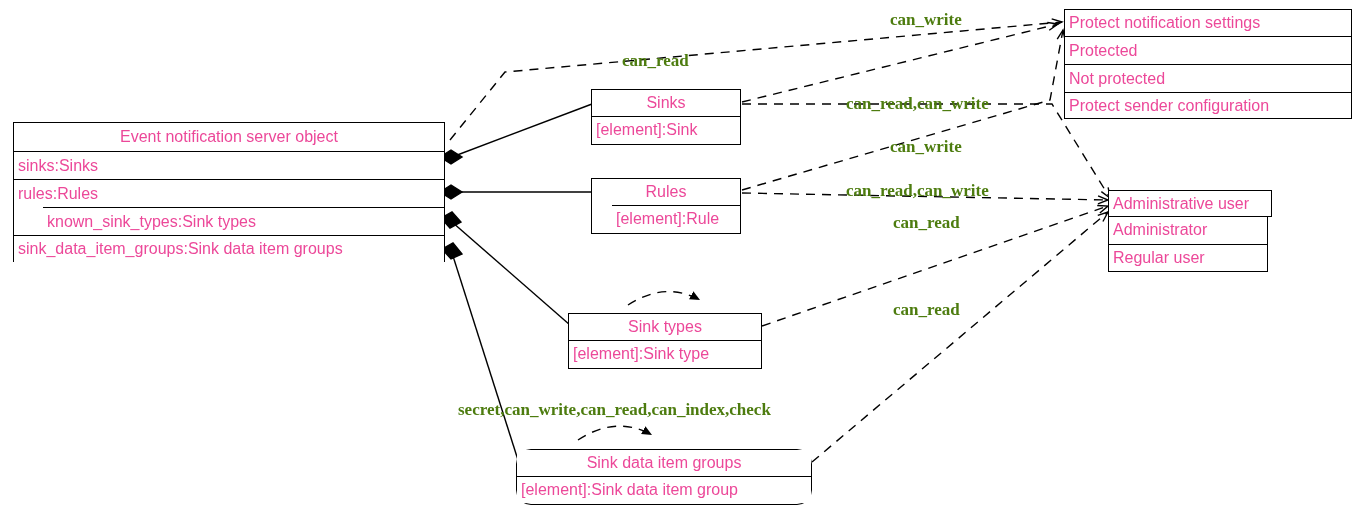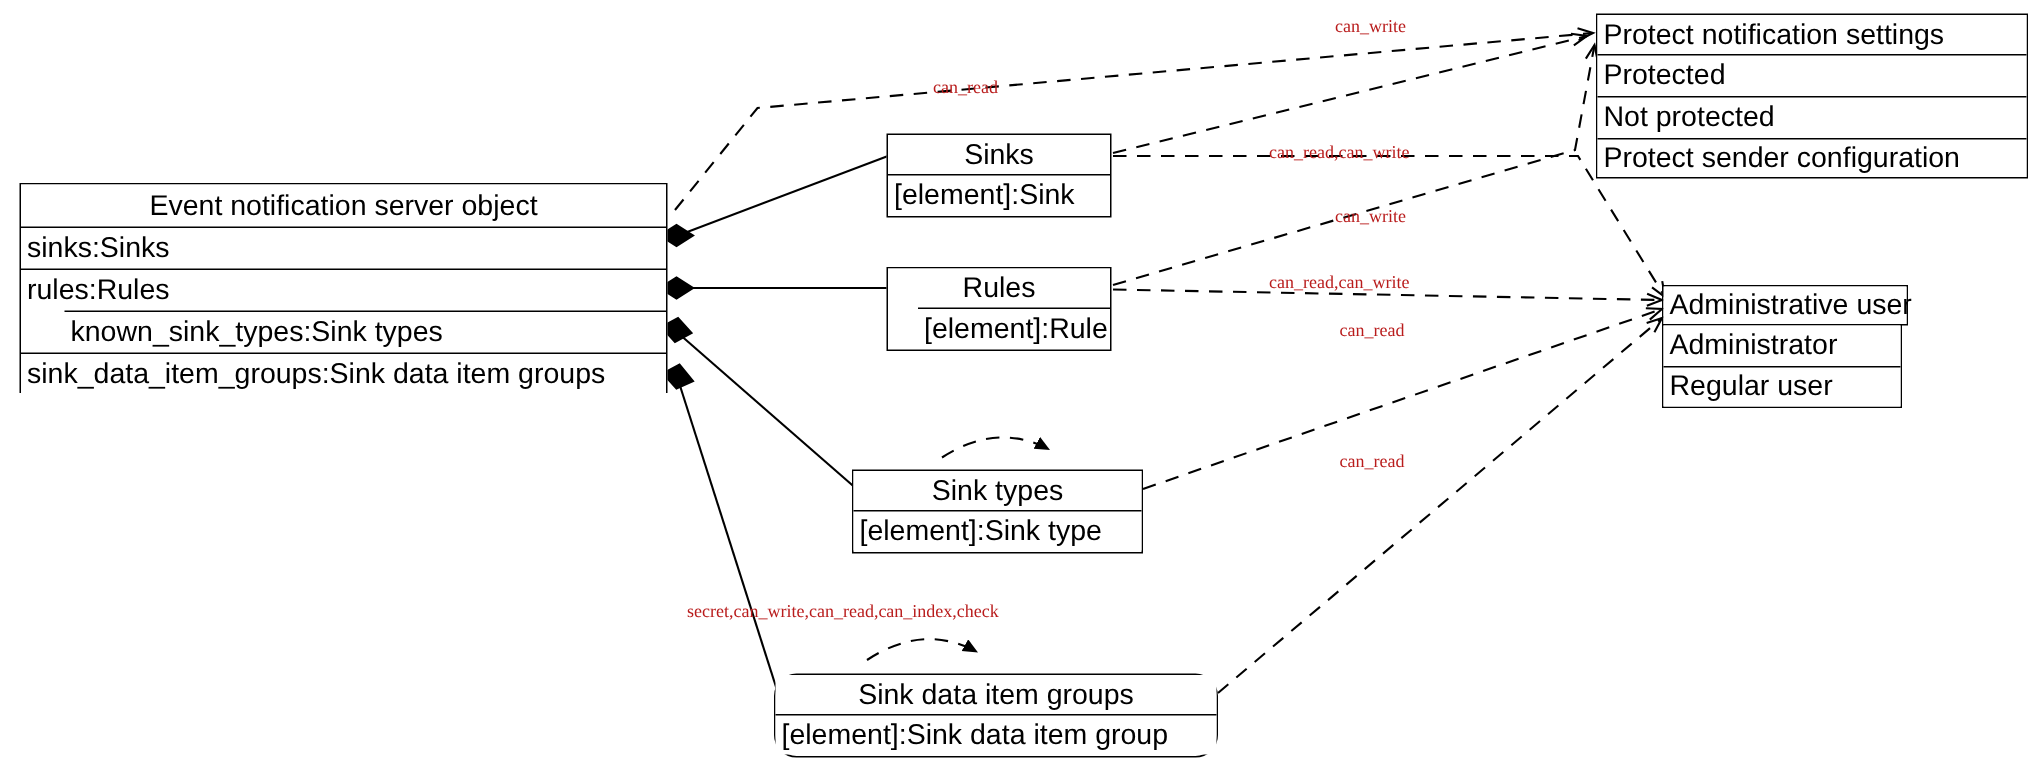--- a/index.html
+++ b/index.html
@@ -3,32 +3,32 @@
 <meta charset="utf-8">
 <style>
   html,body{margin:0;padding:0;background:#ffffff;}
   body{width:1355px;height:516px;overflow:hidden;
        font-family:"Liberation Sans", sans-serif;}
   #diagram{position:relative;width:1355px;height:516px;background:#fff;}
   svg.edges{position:absolute;left:0;top:0;width:1355px;height:516px;overflow:visible;}
 
   .uml-box{position:absolute;box-sizing:border-box;background:#fff;
            border:1.5px solid #000;}
-  .uml-row{box-sizing:border-box;background:#fff;color:#000000;
+  .uml-row{box-sizing:border-box;background:#fff;color:#ec4899;
            font-family:"Liberation Sans", sans-serif;
-           font-size:19px;line-height:1;white-space:nowrap;
+           font-size:16px;line-height:1;white-space:nowrap;
            display:flex;align-items:center;}
   .uml-row.hdr{justify-content:center;}
   .uml-row.attr{justify-content:flex-start;padding-left:4px;}
   .uml-row.sep{border-top:1.5px solid #000;}
 
   .edge-label{position:absolute;
               font-family:"Liberation Serif", serif;
-              font-size:12px;color:#b91c1c;white-space:nowrap;
-              line-height:1;}
+              font-size:17px;color:#4d7c0f;white-space:nowrap;
+              line-height:1;font-weight:bold;}
 </style>
 </head>
 <body>
 
 <div id="diagram">
 
   <svg class="edges" viewBox="0 0 1355 516">
     <defs>
       <marker id="openArrow" markerWidth="13" markerHeight="13" refX="11" refY="5" orient="auto" markerUnits="userSpaceOnUse">
         <path d="M1,1 L11,5 L1,9" fill="none" stroke="#000" stroke-width="1.4"></path>

